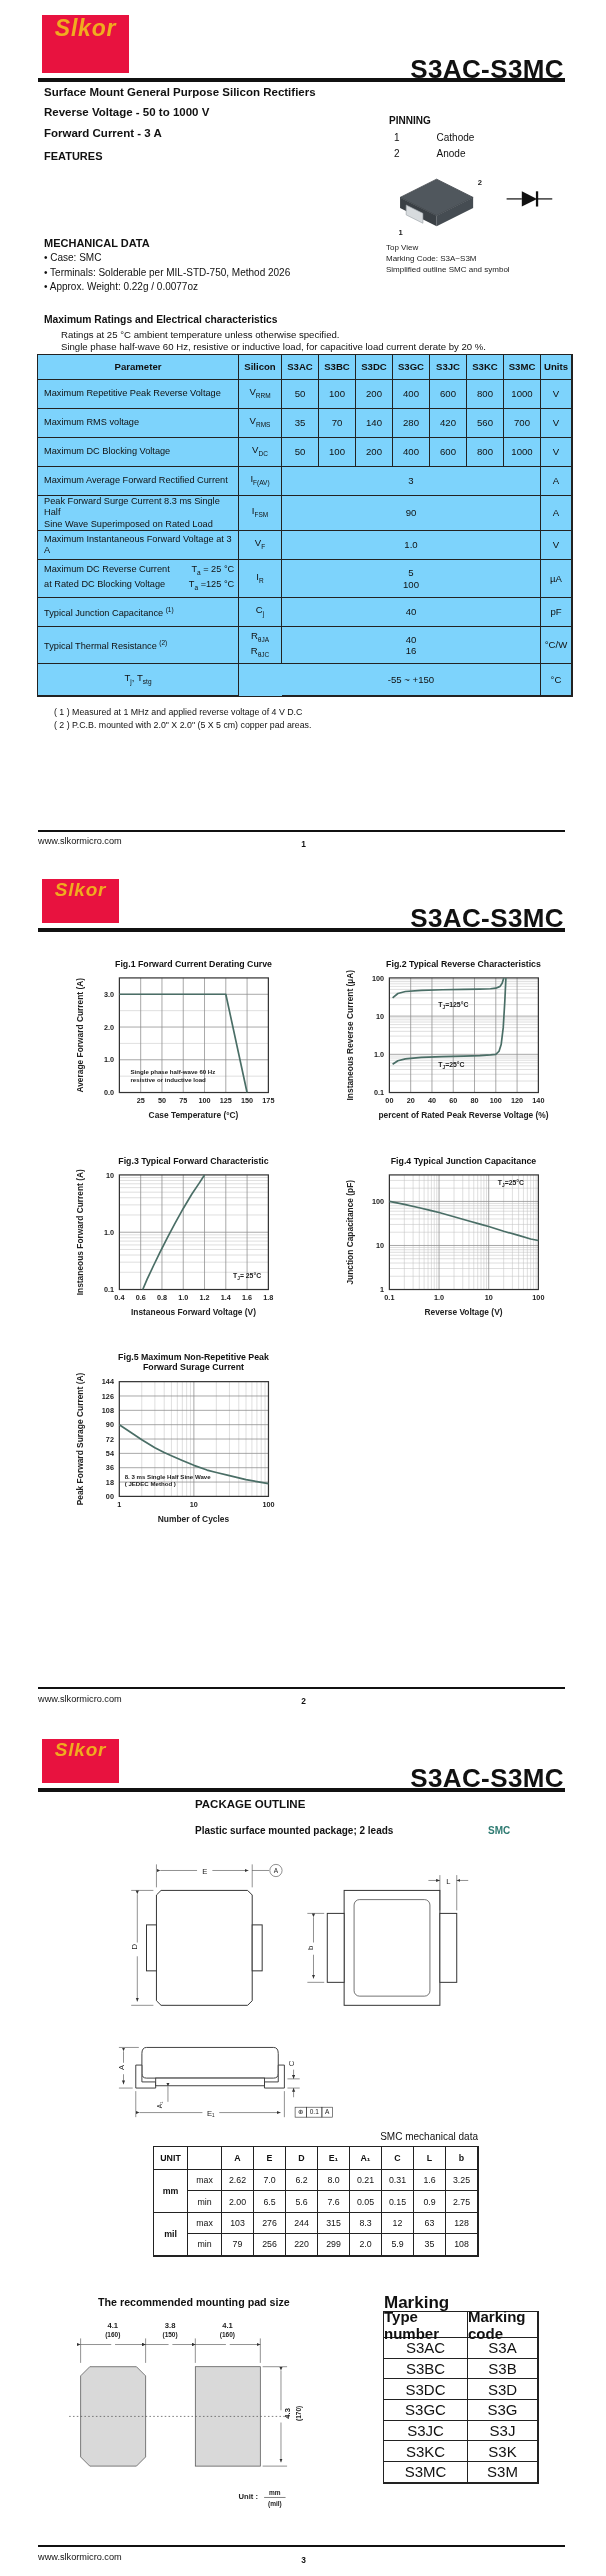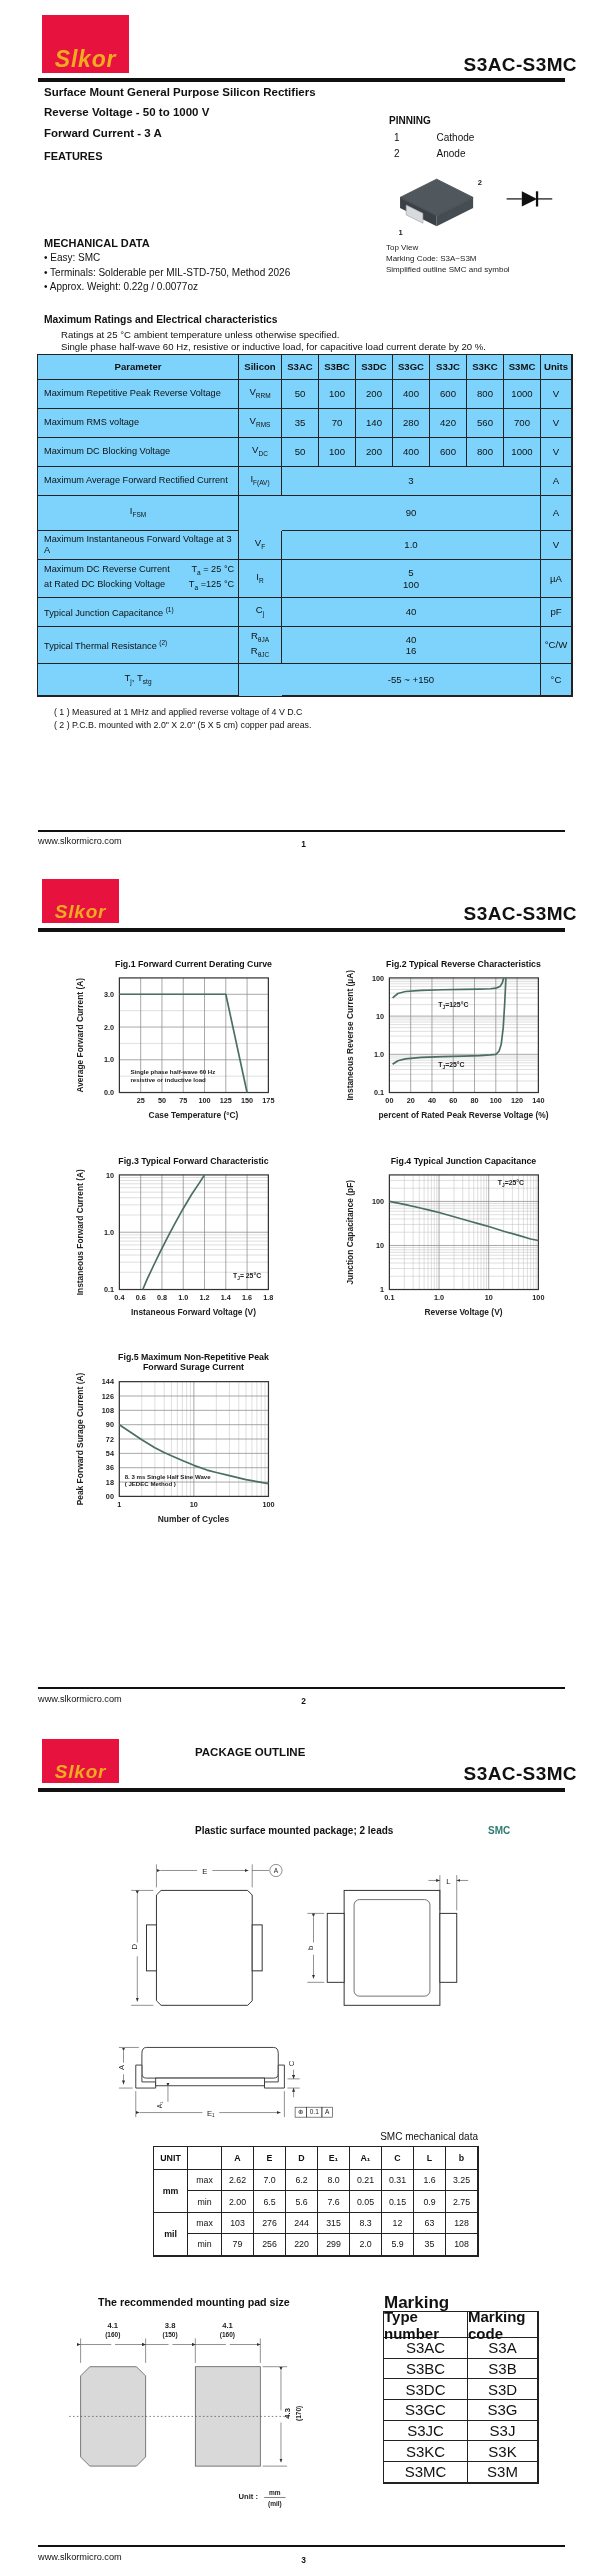--- a/index.html
+++ b/index.html
@@ -1,21 +1,21 @@
 <!DOCTYPE html>
 <html style="font-size:12.2px"><head>
 <meta charset="utf-8">
 <style>
   html,body{margin:0;padding:0;background:#e9e9e9;}
   .sheet{position:relative;width:607px;height:2576px;background:#ffffff;margin:0 auto;
          font-family:"Liberation Sans",sans-serif;color:#111;overflow:hidden;}
   .abs{position:absolute;}
-  .logo{position:absolute;left:42px;background:#e8123f;color:#f0ac1f;display:flex;align-items:flex-end;
+  .logo{position:absolute;left:42px;background:#e8123f;color:#f0ac1f;display:flex;align-items:flex-start;
         justify-content:center;font-style:italic;font-weight:bold;letter-spacing:0.8px;}
-  .part-title{position:absolute;right:30px;font-weight:bold;font-size:19px;letter-spacing:0.4px;}
+  .part-title{position:absolute;right:43px;font-weight:bold;font-size:26px;letter-spacing:0.4px;}
   .rule{position:absolute;left:38px;width:527px;background:#111;}
   .subline{position:absolute;left:44px;font-weight:bold;font-size:11.5px;}
   .sechead{position:absolute;left:44px;font-weight:bold;font-size:11px;}
   .bullets{position:absolute;left:44px;font-size:10px;line-height:14.5px;}
   .pin-head{position:absolute;left:389px;font-weight:bold;font-size:10px;}
   .pin-row{position:absolute;left:394px;font-size:10px;width:138px;display:flex;}
   .pin-row .nm{margin-left:37px;}
   .pin-note{position:absolute;left:386px;font-size:8px;color:#222;}
   .cond{position:absolute;left:44px;font-size:9.6px;padding-left:17px;}
   .rt{position:absolute;left:37px;top:354px;display:grid;grid-template-columns:201px 43px repeat(7,37px) 31px;
@@ -64,21 +64,21 @@
   <div class="rule" style="top:78px;height:3.8px"></div>
 
   <div class="subline" style="top:86px">Surface Mount General Purpose Silicon Rectifiers</div>
   <div class="subline" style="top:106px">Reverse Voltage - 50 to 1000 V</div>
   <div class="subline" style="top:127px">Forward Current - 3 A</div>
 
   <div class="sechead" style="top:150px">FEATURES</div>
 
   <div class="sechead" style="top:237px">MECHANICAL DATA</div>
   <div class="bullets" style="top:251px" id="mech-list">
-      <div>• Easy: SMC</div>
+      <div>• Case: SMC</div>
       <div>• Terminals: Solderable per MIL-STD-750, Method 2026</div>
       <div>• Approx. Weight:  0.22g / 0.0077oz</div>
     </div>
 
   <div class="pin-head" style="top:115px">PINNING</div>
   <div class="pin-row" style="top:132px">
     <span>1</span>
     <span class="nm">Cathode</span>
   </div>
   <div class="pin-row" style="top:148px">
@@ -163,20 +163,24 @@
       <div class="c param">
         <div>Maximum Average Forward Rectified Current</div>
       </div>
       <div class="c">
         <div>I<sub>F(AV)</sub></div>
       </div>
       <div class="c" style="grid-column: 3 / span 7;">
         <div>3</div>
       </div>
       <div class="c">A</div>
+      <div class="c param">
+        <div>Peak Forward Surge Current 8.3 ms Single Half</div>
+        <div>Sine Wave Superimposed on Rated Load</div>
+      </div>
       <div class="c">
         <div>I<sub>FSM</sub></div>
       </div>
       <div class="c" style="grid-column: 3 / span 7;">
         <div>90</div>
       </div>
       <div class="c">A</div>
       <div class="c param">
         <div>Maximum Instantaneous Forward Voltage at 3 A</div>
       </div>
@@ -487,21 +491,21 @@
   <div class="rule" style="top:1687px;height:2.3px"></div>
   <div class="footer-site" style="top:1694px">www.slkormicro.com</div>
   <div class="footer-num" style="top:1696px">2</div>
 
   <div class="logo" style="top:1739px;width:77px;height:44px;font-size:19px">
     <span>Slkor</span>
   </div>
   <div class="part-title" style="top:1763px">S3AC-S3MC</div>
   <div class="rule" style="top:1788px;height:3.8px"></div>
 
-  <div class="pk-head" style="top:1746px;font-size:11.5px">PACKAGE  OUTLINE</div>
+  <div class="pk-head" style="top:1798px;font-size:11.5px">PACKAGE  OUTLINE</div>
   <div class="pk-head" style="top:1825px;font-size:10px">Plastic surface mounted package; 2 leads</div>
   <div class="smc-badge" style="top:1825px">SMC</div>
 
   <svg class="abs" style="left:99px;top:1852px" width="406" height="276" viewBox="0 0 530 360">
     <defs>
       <marker id="ar" markerWidth="8" markerHeight="8" refX="7" refY="3" orient="auto">
         <path d="M0,0 L7,3 L0,6 z" fill="#333"></path>
       </marker>
     </defs>
 

